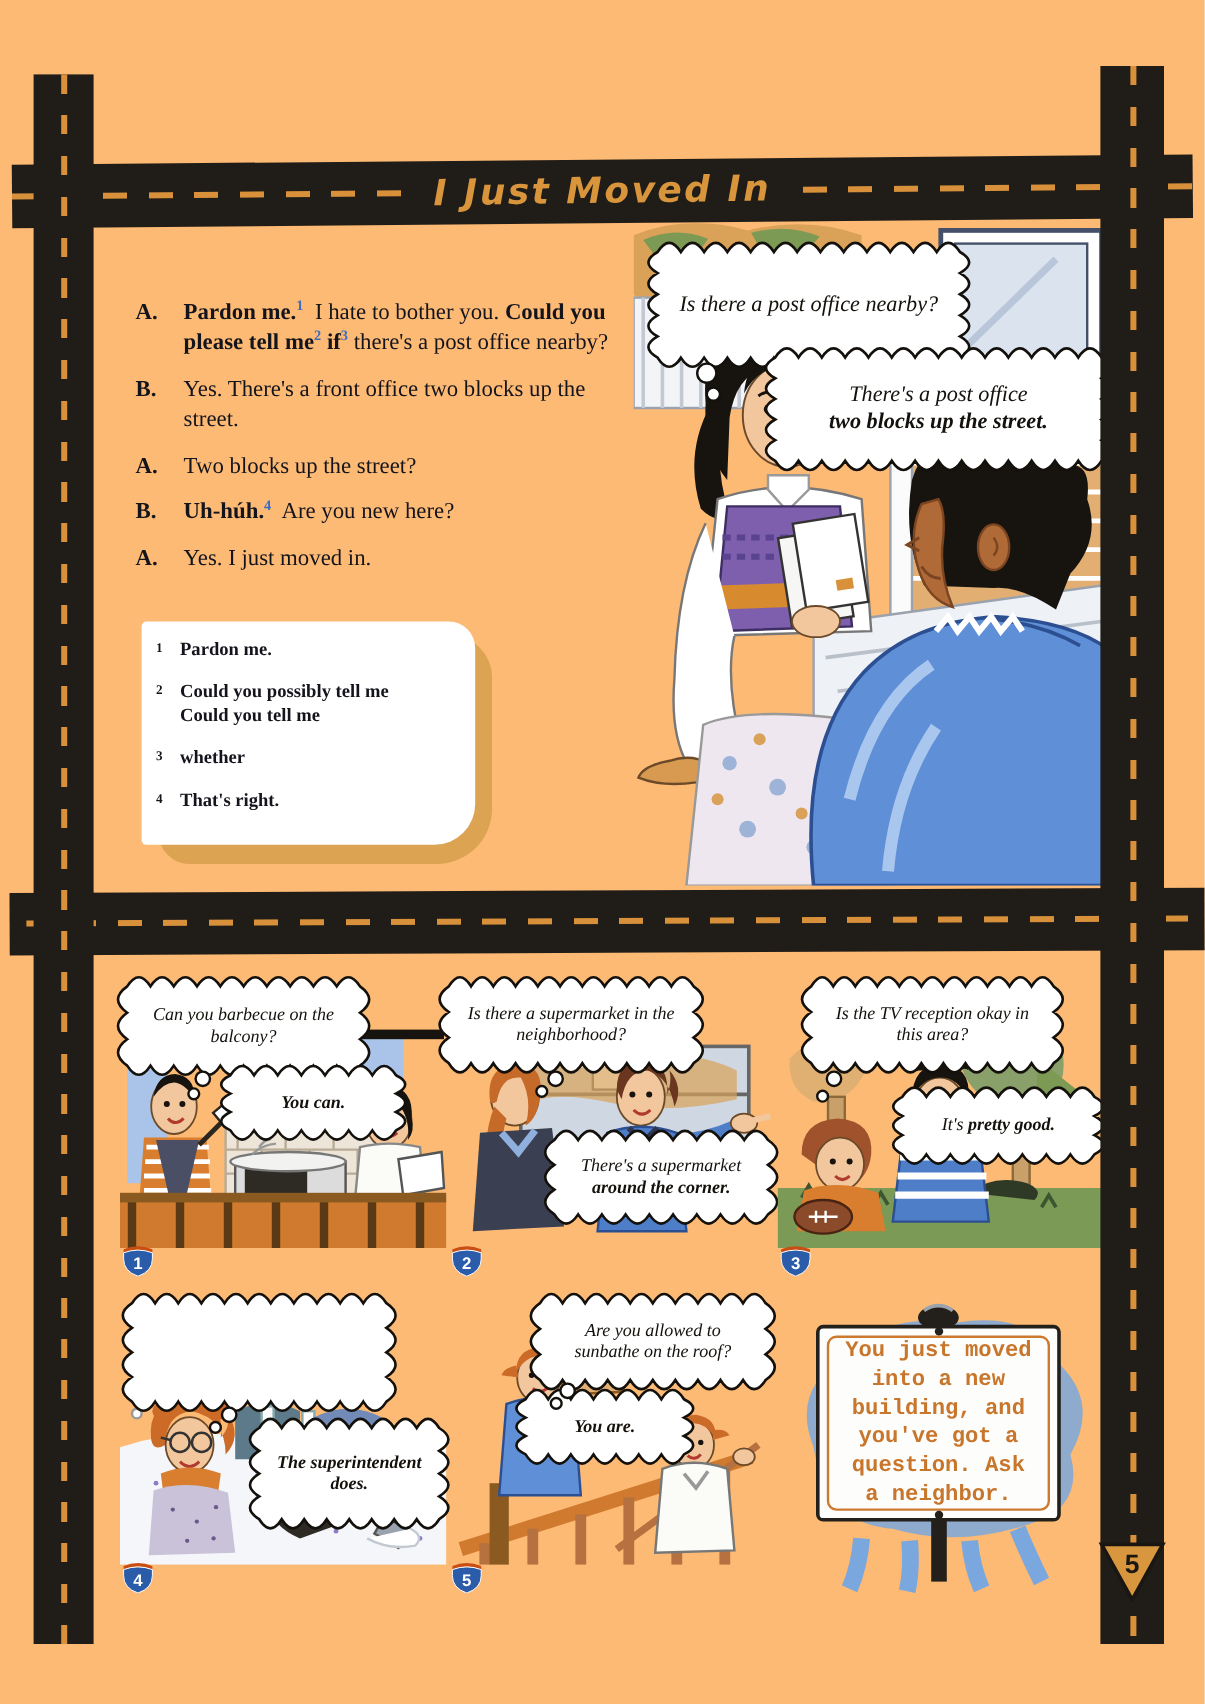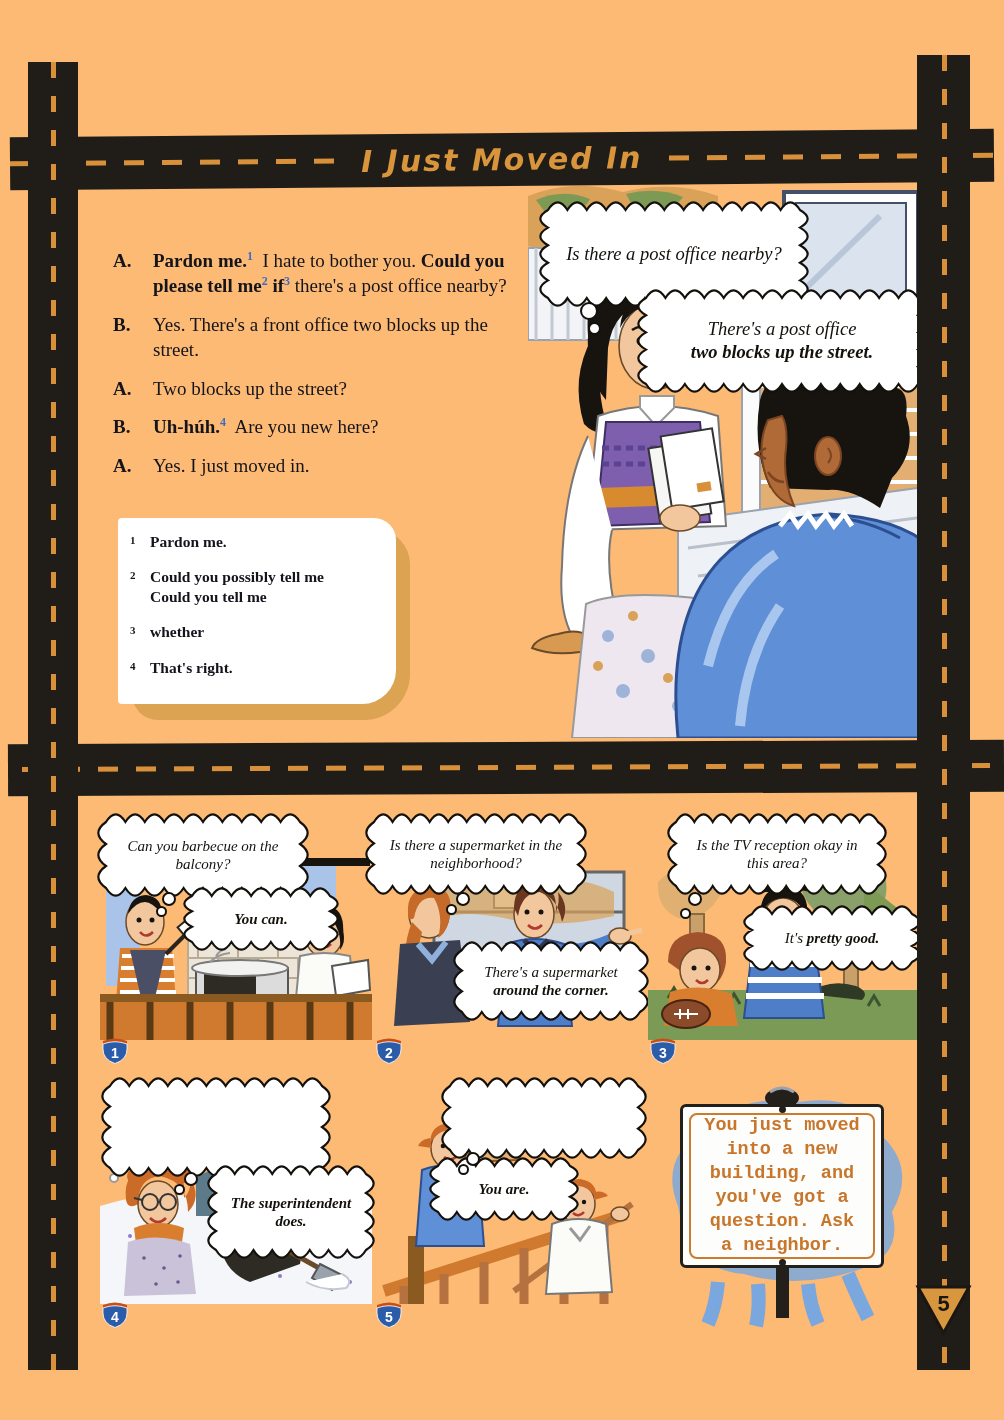--- a/index.html
+++ b/index.html
@@ -415,21 +415,21 @@
       <path d="M176,140 Q186,130 196,136" stroke="#2e2a24" stroke-width="8" fill="none"></path>
       <path d="M158,148 L226,186" stroke="#6b4a2a" stroke-width="5"></path>
       <polygon points="220,178 244,190 232,204 212,192" fill="#9aa2ae" stroke="#555" stroke-width="2"></polygon>
       <path d="M206,196 q18,10 40,6 q8,-8 -4,-14" fill="#fff" stroke="#c3c9d2" stroke-width="2"></path>
     </svg>
     <div class="cloud" style="left:10px;top:0;width:212px;height:82px;">
         <svg class="cloud-svg" viewBox="-13 -13 238 108" style="position: absolute; left: -13px; top: -13px; width: 238px; height: 108px;">
           <path d="M 0 0 q 9.636363636363637 -15.299999999999999 19.272727272727273 0 q 9.636363636363637 -15.299999999999999 19.272727272727273 0 q 9.636363636363637 -15.299999999999999 19.272727272727273 0 q 9.636363636363637 -15.299999999999999 19.272727272727273 0 q 9.636363636363637 -15.299999999999999 19.272727272727273 0 q 9.636363636363637 -15.299999999999999 19.272727272727273 0 q 9.636363636363637 -15.299999999999999 19.272727272727273 0 q 9.636363636363637 -15.299999999999999 19.272727272727273 0 q 9.636363636363637 -15.299999999999999 19.272727272727273 0 q 9.636363636363637 -15.299999999999999 19.272727272727273 0 q 9.636363636363637 -15.299999999999999 19.272727272727273 0 q 15.299999999999999 10.25 0 20.5 q 15.299999999999999 10.25 0 20.5 q 15.299999999999999 10.25 0 20.5 q 15.299999999999999 10.25 0 20.5 q -9.636363636363637 15.299999999999999 -19.272727272727273 0 q -9.636363636363637 15.299999999999999 -19.272727272727273 0 q -9.636363636363637 15.299999999999999 -19.272727272727273 0 q -9.636363636363637 15.299999999999999 -19.272727272727273 0 q -9.636363636363637 15.299999999999999 -19.272727272727273 0 q -9.636363636363637 15.299999999999999 -19.272727272727273 0 q -9.636363636363637 15.299999999999999 -19.272727272727273 0 q -9.636363636363637 15.299999999999999 -19.272727272727273 0 q -9.636363636363637 15.299999999999999 -19.272727272727273 0 q -9.636363636363637 15.299999999999999 -19.272727272727273 0 q -9.636363636363637 15.299999999999999 -19.272727272727273 0 q -15.299999999999999 -10.25 0 -20.5 q -15.299999999999999 -10.25 0 -20.5 q -15.299999999999999 -10.25 0 -20.5 q -15.299999999999999 -10.25 0 -20.5 Z" fill="#ffffff" stroke="#14110c" stroke-width="2.2"></path>
         </svg>
     </div>
-    <div class="cloud" style="left:116px;top:88px;width:150px;height:76px;">
+    <div class="cloud" style="left:116px;top:104px;width:150px;height:76px;">
         <svg class="cloud-svg" viewBox="-13 -13 176 102" style="position: absolute; left: -13px; top: -13px; width: 176px; height: 102px;">
           <path d="M 0 0 q 9.375 -15.299999999999999 18.75 0 q 9.375 -15.299999999999999 18.75 0 q 9.375 -15.299999999999999 18.75 0 q 9.375 -15.299999999999999 18.75 0 q 9.375 -15.299999999999999 18.75 0 q 9.375 -15.299999999999999 18.75 0 q 9.375 -15.299999999999999 18.75 0 q 9.375 -15.299999999999999 18.75 0 q 15.299999999999999 9.5 0 19 q 15.299999999999999 9.5 0 19 q 15.299999999999999 9.5 0 19 q 15.299999999999999 9.5 0 19 q -9.375 15.299999999999999 -18.75 0 q -9.375 15.299999999999999 -18.75 0 q -9.375 15.299999999999999 -18.75 0 q -9.375 15.299999999999999 -18.75 0 q -9.375 15.299999999999999 -18.75 0 q -9.375 15.299999999999999 -18.75 0 q -9.375 15.299999999999999 -18.75 0 q -9.375 15.299999999999999 -18.75 0 q -15.299999999999999 -9.5 0 -19 q -15.299999999999999 -9.5 0 -19 q -15.299999999999999 -9.5 0 -19 q -15.299999999999999 -9.5 0 -19 Z" fill="#ffffff" stroke="#14110c" stroke-width="2.2"></path>
         </svg>
       <div class="cloud-text b">The superintendent does.</div>
     </div>
     <div class="dot" style="left:84px;top:86px;width:10px;height:10px;"></div>
     <div class="dot" style="left:74px;top:98px;width:7px;height:7px;"></div>
     <svg class="badge" viewBox="0 0 26 28">
       <path d="M1,8 Q13,3 25,8 L25,5 Q13,0 1,5 Z" fill="#c84e14"></path>
       <path d="M1,8 Q13,3.5 25,8 L25,13 Q25,23.5 13,27.5 Q1,23.5 1,13 Z" fill="#2b5caa" stroke="#fff" stroke-width="0.8"></path>
@@ -462,20 +462,21 @@
         <circle cx="210" cy="116" r="2.2" fill="#17130e"></circle>
       <path d="M199,127 q6,5 11,-1" stroke="#b03a2e" stroke-width="2.5" fill="none"></path>
       <path d="M178,138 Q204,128 232,138 L238,206 L172,208 Z" fill="#fbfbf8" stroke="#777" stroke-width="2"></path>
       <path d="M196,142 L206,154 L216,140" fill="none" stroke="#999" stroke-width="3"></path>
       <ellipse cx="246" cy="128" rx="9" ry="7" fill="#f3c79d" stroke="#6b4a2a" stroke-width="1.5"></ellipse>
     </svg>
     <div class="cloud" style="left:76px;top:0;width:188px;height:64px;">
         <svg class="cloud-svg" viewBox="-13 -13 214 90" style="position: absolute; left: -13px; top: -13px; width: 214px; height: 90px;">
           <path d="M 0 0 q 9.4 -15.299999999999999 18.8 0 q 9.4 -15.299999999999999 18.8 0 q 9.4 -15.299999999999999 18.8 0 q 9.4 -15.299999999999999 18.8 0 q 9.4 -15.299999999999999 18.8 0 q 9.4 -15.299999999999999 18.8 0 q 9.4 -15.299999999999999 18.8 0 q 9.4 -15.299999999999999 18.8 0 q 9.4 -15.299999999999999 18.8 0 q 9.4 -15.299999999999999 18.8 0 q 15.299999999999999 10.666666666666666 0 21.333333333333332 q 15.299999999999999 10.666666666666666 0 21.333333333333332 q 15.299999999999999 10.666666666666666 0 21.333333333333332 q -9.4 15.299999999999999 -18.8 0 q -9.4 15.299999999999999 -18.8 0 q -9.4 15.299999999999999 -18.8 0 q -9.4 15.299999999999999 -18.8 0 q -9.4 15.299999999999999 -18.8 0 q -9.4 15.299999999999999 -18.8 0 q -9.4 15.299999999999999 -18.8 0 q -9.4 15.299999999999999 -18.8 0 q -9.4 15.299999999999999 -18.8 0 q -9.4 15.299999999999999 -18.8 0 q -15.299999999999999 -10.666666666666666 0 -21.333333333333332 q -15.299999999999999 -10.666666666666666 0 -21.333333333333332 q -15.299999999999999 -10.666666666666666 0 -21.333333333333332 Z" fill="#ffffff" stroke="#14110c" stroke-width="2.2"></path>
         </svg>
+      <div class="cloud-text">Are you allowed to sunbathe on the roof?</div>
     </div>
     <div class="cloud" style="left:64px;top:80px;width:132px;height:46px;">
         <svg class="cloud-svg" viewBox="-13 -13 158 72" style="position: absolute; left: -13px; top: -13px; width: 158px; height: 72px;">
           <path d="M 0 0 q 9.428571428571429 -15.299999999999999 18.857142857142858 0 q 9.428571428571429 -15.299999999999999 18.857142857142858 0 q 9.428571428571429 -15.299999999999999 18.857142857142858 0 q 9.428571428571429 -15.299999999999999 18.857142857142858 0 q 9.428571428571429 -15.299999999999999 18.857142857142858 0 q 9.428571428571429 -15.299999999999999 18.857142857142858 0 q 9.428571428571429 -15.299999999999999 18.857142857142858 0 q 15.299999999999999 7.666666666666667 0 15.333333333333334 q 15.299999999999999 7.666666666666667 0 15.333333333333334 q 15.299999999999999 7.666666666666667 0 15.333333333333334 q -9.428571428571429 15.299999999999999 -18.857142857142858 0 q -9.428571428571429 15.299999999999999 -18.857142857142858 0 q -9.428571428571429 15.299999999999999 -18.857142857142858 0 q -9.428571428571429 15.299999999999999 -18.857142857142858 0 q -9.428571428571429 15.299999999999999 -18.857142857142858 0 q -9.428571428571429 15.299999999999999 -18.857142857142858 0 q -9.428571428571429 15.299999999999999 -18.857142857142858 0 q -15.299999999999999 -7.666666666666667 0 -15.333333333333334 q -15.299999999999999 -7.666666666666667 0 -15.333333333333334 q -15.299999999999999 -7.666666666666667 0 -15.333333333333334 Z" fill="#ffffff" stroke="#14110c" stroke-width="2.2"></path>
         </svg>
       <div class="cloud-text b">You are.</div>
     </div>
     <div class="dot" style="left:92px;top:66px;width:10px;height:10px;"></div>
     <div class="dot" style="left:84px;top:78px;width:7px;height:7px;"></div>
     <svg class="badge" viewBox="0 0 26 28">

